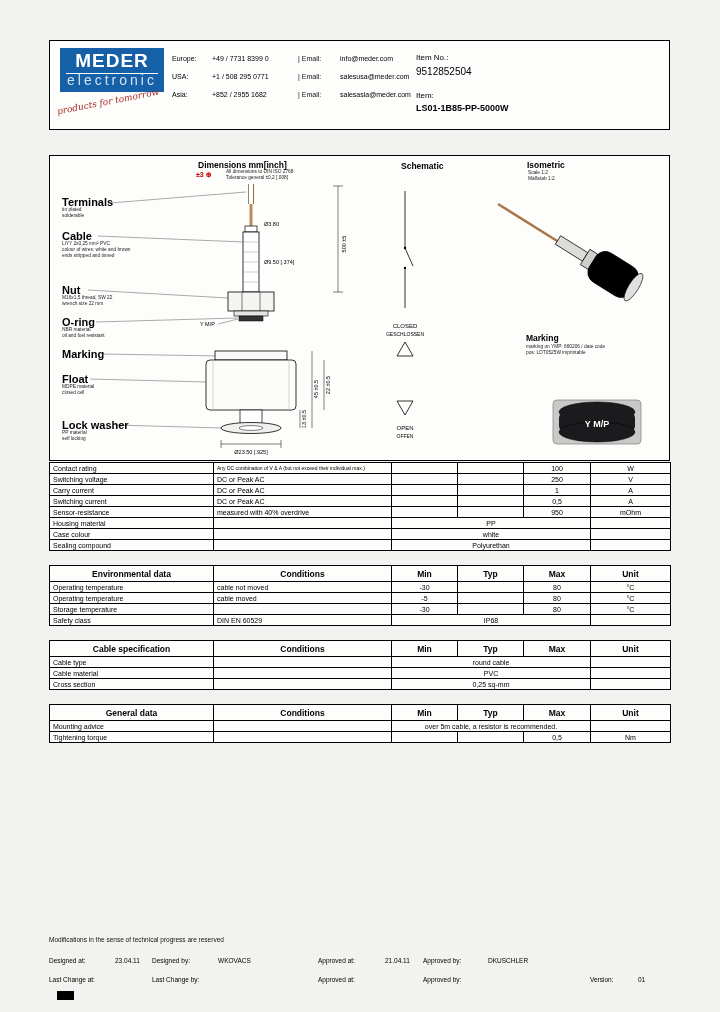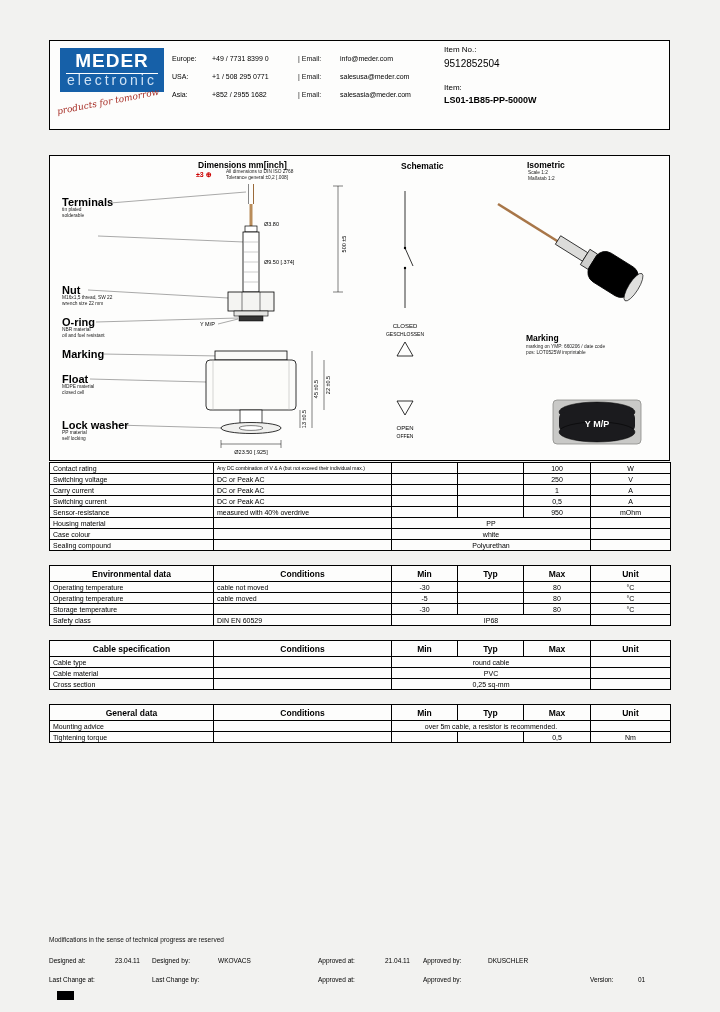--- a/index.html
+++ b/index.html
@@ -19,21 +19,21 @@
   .logo-electronic { font-size:14px; letter-spacing:3px; line-height:12px; border-top:1.5px solid #fff;
           margin:0 6px; color:#cfe2f5; }
   .logo-script { position:absolute; left:6px; top:54px; width:120px;
           transform:rotate(-11deg); color:#a52a22;
           font-family:"DejaVu Serif", serif; font-style:italic; font-size:9px; }
   .contacts { position:absolute; left:122px; top:9px; font-size:7px; }
   .contact-row { height:18px; line-height:18px; white-space:nowrap; }
   .c-region { display:inline-block; width:40px; }
   .c-phone  { display:inline-block; width:86px; }
   .c-emaillabel { display:inline-block; width:42px; color:#111; }
-  .item-info { position:absolute; left:366px; top:4px; font-size:8px;margin-left:28px; }
+  .item-info { position:absolute; left:366px; top:12px; font-size:8px; }
   .item-no-label { margin-bottom:4px; }
   .item-no { font-weight:normal; font-size:10px; margin-bottom:14px; }
   .item-label { margin-bottom:3px; }
   .item-name { font-weight:bold; font-size:9px; }
 
   
   .drawing-box { left:49px; top:155px; width:621px; height:306px; }
   .drawing-box svg { position:absolute; left:0; top:0; }
   .dims-title { position:absolute; left:148px; top:4px; font-size:8.5px; font-weight:bold; }
   .tol-red { position:absolute; left:146px; top:15px; font-size:7px; color:#cc0000; font-weight:bold; }
@@ -203,20 +203,26 @@
   <div class="iso-scale">
     <div>Scale 1:2</div>
     <div>Maßstab 1:2</div>
   </div>
 
   <div class="dlabel" style="top:42px">
     <div class="dlabel-title">Terminals</div>
     <div class="dlabel-sub">tin plated</div>
     <div class="dlabel-sub">solderable</div>
   </div>
+  <div class="dlabel" style="top:76px">
+    <div class="dlabel-title">Cable</div>
+    <div class="dlabel-sub">LiYY 2x0,25 mm² PVC</div>
+    <div class="dlabel-sub">colour of wires: white and brown</div>
+    <div class="dlabel-sub">ends stripped and tinned</div>
+  </div>
   <div class="dlabel" style="top:130px">
     <div class="dlabel-title">Nut</div>
     <div class="dlabel-sub">M16x1,5 thread, SW 22</div>
     <div class="dlabel-sub">wrench size 22 mm</div>
   </div>
   <div class="dlabel" style="top:162px">
     <div class="dlabel-title">O-ring</div>
     <div class="dlabel-sub">NBR material</div>
     <div class="dlabel-sub">oil and fuel resistant</div>
   </div>

